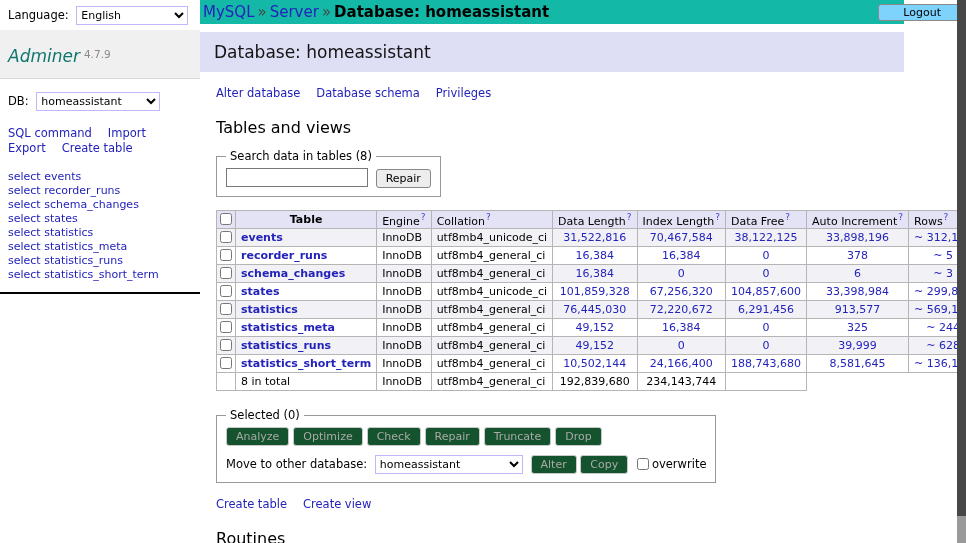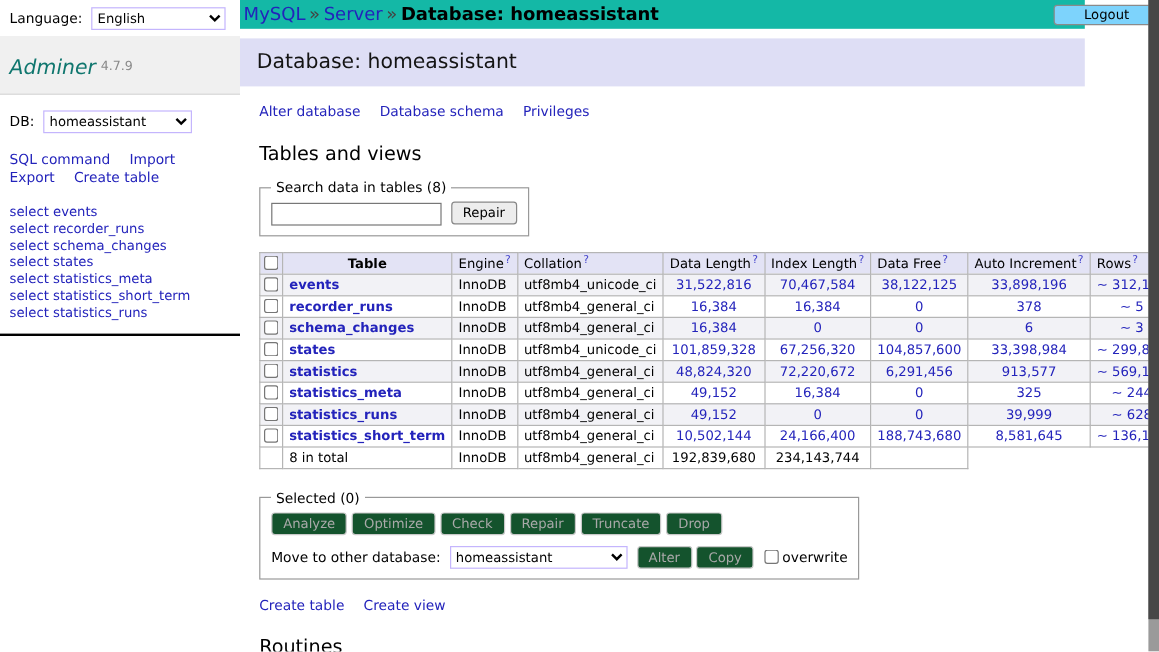--- a/index.html
+++ b/index.html
@@ -77,23 +77,24 @@
       <select>
         <option>homeassistant</option>
       </select>
     </div>
     <p class="side-links"><a class="lnk sp">SQL command</a><a class="lnk sp">Import</a><br><a class="lnk sp">Export</a><a class="lnk sp">Create table</a></p>
     <p class="side-tables">
         <a class="lnk blk">select events</a>
         <a class="lnk blk">select recorder_runs</a>
         <a class="lnk blk">select schema_changes</a>
         <a class="lnk blk">select states</a>
+        <a class="lnk blk">select statistics</a>
         <a class="lnk blk">select statistics_meta</a>
+        <a class="lnk blk">select statistics_runs</a>
         <a class="lnk blk">select statistics_short_term</a>
-        <a class="lnk blk">select statistics_runs</a>
       </p>
   </div>
 
   <div id="main">
     <div class="breadcrumb">
       <a class="lnk">MySQL</a><span class="sep">»</span><a class="lnk">Server</a><span class="sep">»</span><b>Database: homeassistant</b>
     </div>
     <button id="logout">Logout</button>
 
     <h2 class="pagetitle">Database: homeassistant</h2>
@@ -165,21 +166,21 @@
             <td class="num"><a class="lnk">67,256,320</a></td>
             <td class="num"><a class="lnk">104,857,600</a></td>
             <td class="num"><a class="lnk">33,398,984</a></td>
             <td class="num"><a class="lnk">~ 299,833</a></td>
           </tr>
           <tr class="odd">
             <td class="cb"><input type="checkbox" style=""></td>
             <td><a class="lnk bold">statistics</a></td>
             <td>InnoDB</td>
             <td>utf8mb4_general_ci</td>
-            <td class="num"><a class="lnk">48,824,320</a></td>
+            <td class="num"><a class="lnk">76,445,030</a></td>
             <td class="num"><a class="lnk">72,220,672</a></td>
             <td class="num"><a class="lnk">6,291,456</a></td>
             <td class="num"><a class="lnk">913,577</a></td>
             <td class="num"><a class="lnk">~ 569,159</a></td>
           </tr>
           <tr>
             <td class="cb"><input type="checkbox" style=""></td>
             <td><a class="lnk bold">statistics_meta</a></td>
             <td>InnoDB</td>
             <td>utf8mb4_general_ci</td>

